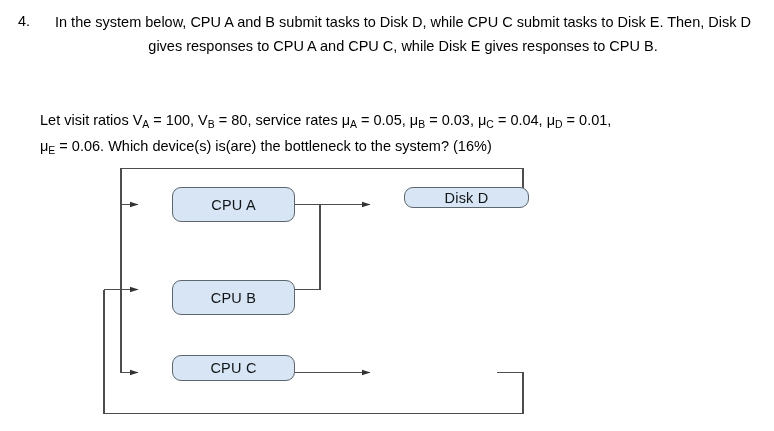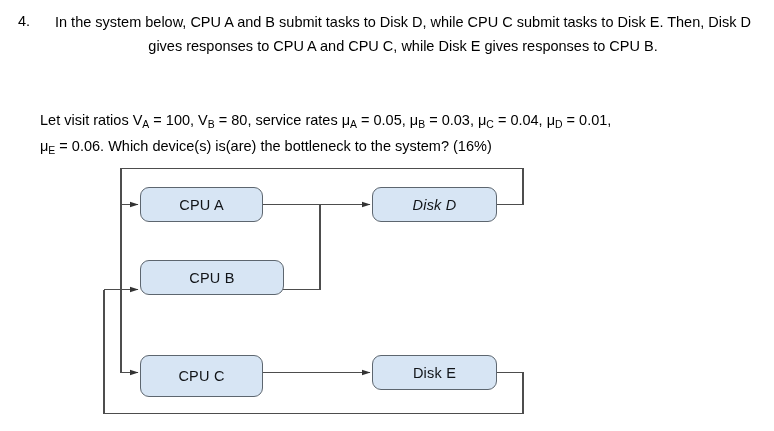--- a/index.html
+++ b/index.html
@@ -72,25 +72,26 @@
     box-sizing: border-box;
     background: #d7e5f4;
     border: 1.4px solid #5d666f;
     border-radius: 9px;
     display: flex;
     align-items: center;
     justify-content: center;
     font-size: 14.5px;
     color: #111418;
     letter-spacing: 0.2px;
+    margin-left: 32px;
   }
   #node-cpu-a { left: 140px; top: 27px;  width: 123px; height: 35px; }
-  #node-cpu-b { left: 140px; top: 100px; width: 144px; height: 35px; }
-  #node-cpu-c { left: 140px; top: 195px; width: 123px; height: 42px; }
-  #node-disk-d{ left: 372px; top: 27px;  width: 125px; height: 35px; font-style: italic; }
+  #node-cpu-b { left: 140px; top: 120px; width: 123px; height: 35px; }
+  #node-cpu-c { left: 140px; top: 195px; width: 123px; height: 26px; }
+  #node-disk-d{ left: 372px; top: 27px;  width: 125px; height: 21px; }
   #node-disk-e{ left: 372px; top: 195px; width: 125px; height: 35px; }
 </style>
 </head>
 <body>
 
 <div class="question">
 
   <div class="q-number">4.</div>
 
   <div class="q-body">In the system below, CPU A and B submit tasks to Disk D, while CPU C submit tasks to Disk E. Then, Disk D gives responses to CPU A and CPU C, while Disk E gives responses to CPU B.</div>
@@ -143,16 +144,13 @@
   </div>
 
   <div class="node-box" id="node-cpu-c">
     <span>CPU C</span>
   </div>
 
   <div class="node-box" id="node-disk-d">
     <span>Disk D</span>
   </div>
 
-  <div class="node-box" id="node-disk-e">
-    <span>Disk E</span>
-  </div>
 </div>
 
 </body></html>

